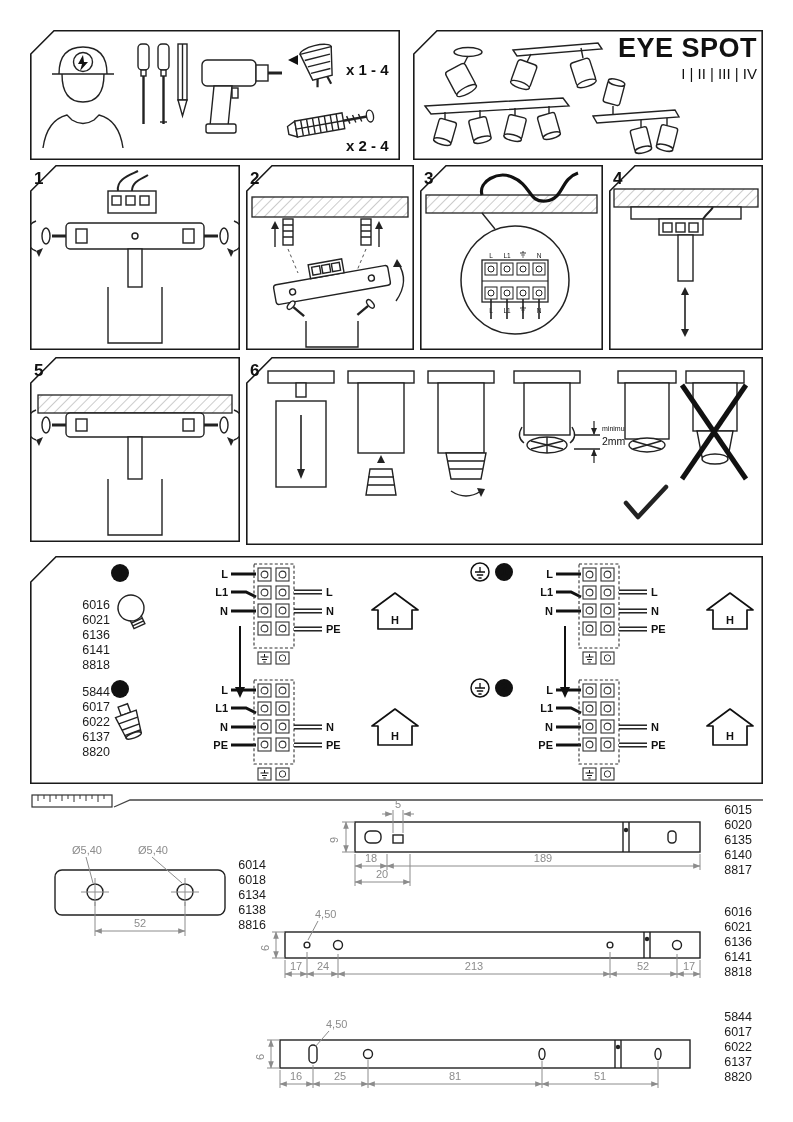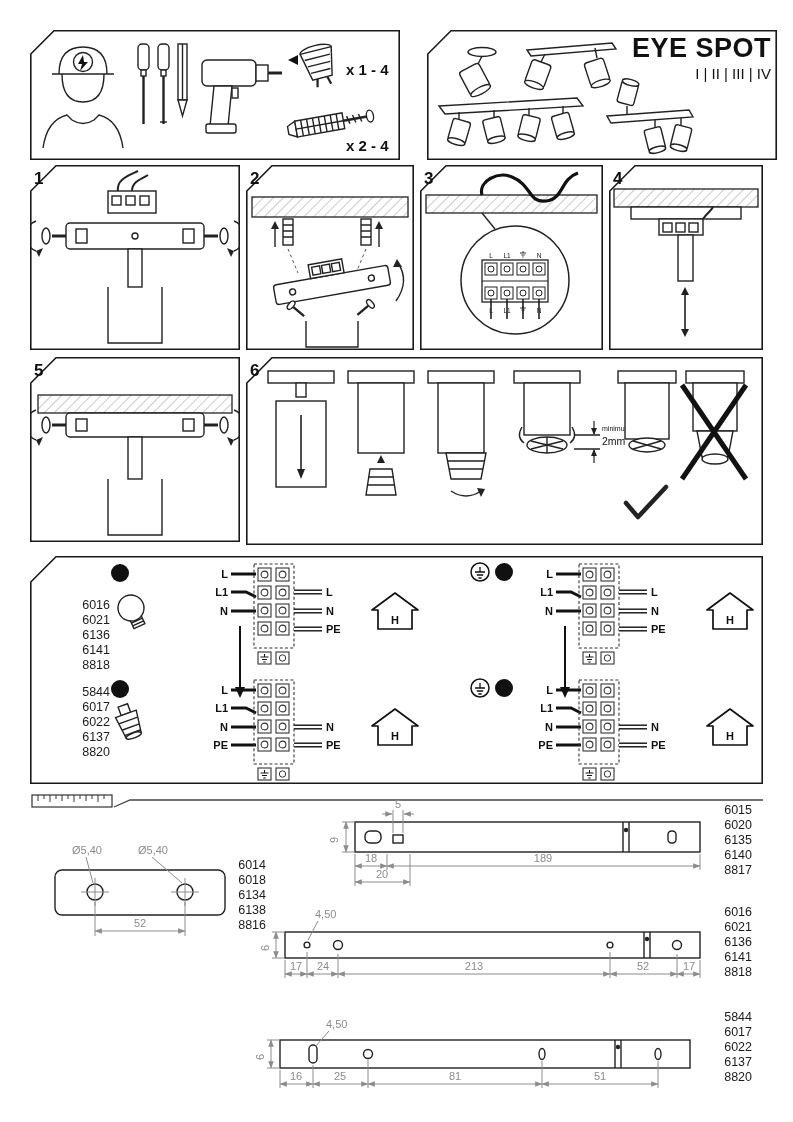--- a/index.html
+++ b/index.html
@@ -80,21 +80,21 @@
         <path d="M272 86 V102 M278 86 V102 M284 86 V102 M290 86 V102 M296 86 V102 M302 86 V102 M308 86 V102"></path>
         <line x1="266" y1="94" x2="314" y2="94"></line>
         <line x1="314" y1="94" x2="338" y2="94" stroke-width="2.6"></line>
         <path d="M318 90 L320 98 M324 90 L326 98 M330 90 L332 98"></path>
         <ellipse cx="341" cy="94" rx="3.5" ry="6" fill="#fff"></ellipse>
       </g>
       <text class="qty" x="316" y="121">x 2 - 4</text>
     </svg>
   </div>
 
-  <div class="panel" style="left:427px;top:30px;width:281px;height:130px">
+  <div class="panel" style="left:413px;top:30px;width:281px;height:130px">
     <svg width="350" height="130" viewBox="0 0 350 130">
       <path class="brd" d="M24 .8 H349.2 V129.2 H.8 V24 Z"></path>
       <text class="ttl" x="344" y="27" text-anchor="end">EYE SPOT</text>
       <text class="var" x="344" y="49" text-anchor="end">I | II | III | IV</text>
       <g class="ln">
         <ellipse cx="55" cy="22" rx="14" ry="4.5" fill="#fff"></ellipse>
         <line x1="55" y1="26" x2="50" y2="36"></line>
         <g transform="rotate(-28 48 50)">
           <rect x="37" y="36" width="22" height="26" rx="3" fill="#fff"></rect>
           <ellipse cx="48" cy="62" rx="11" ry="3.5" fill="#fff"></ellipse>

